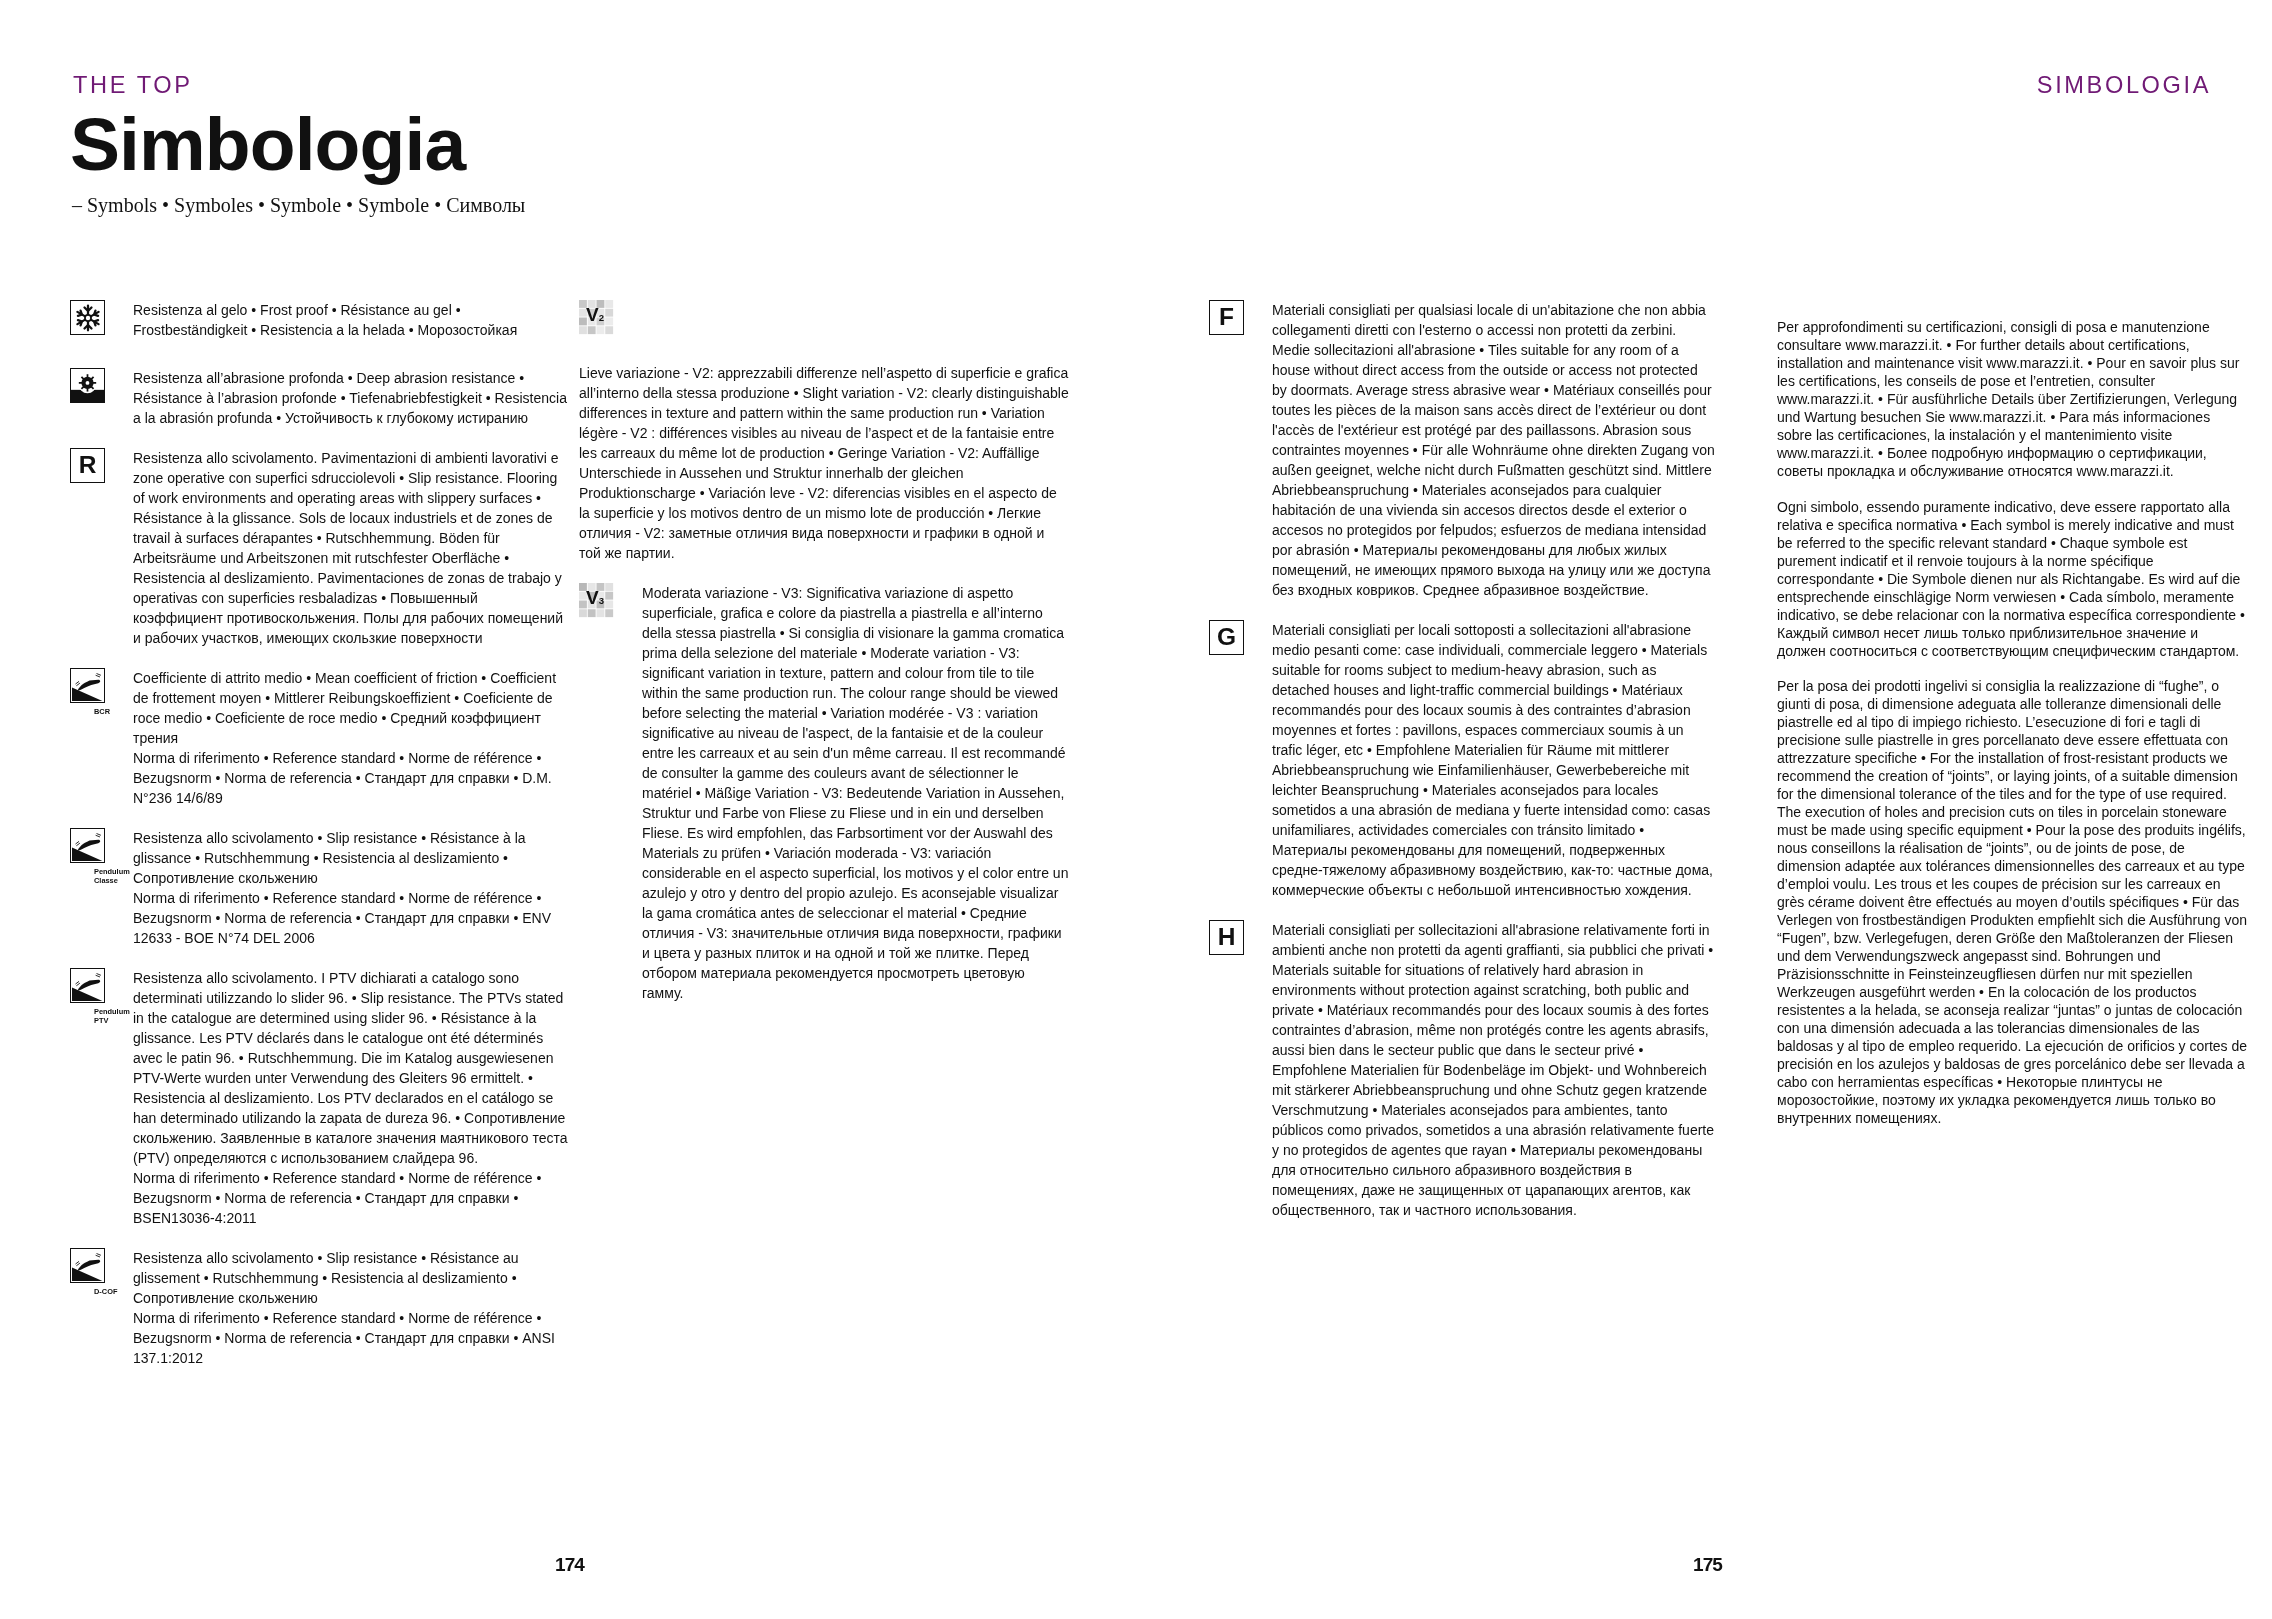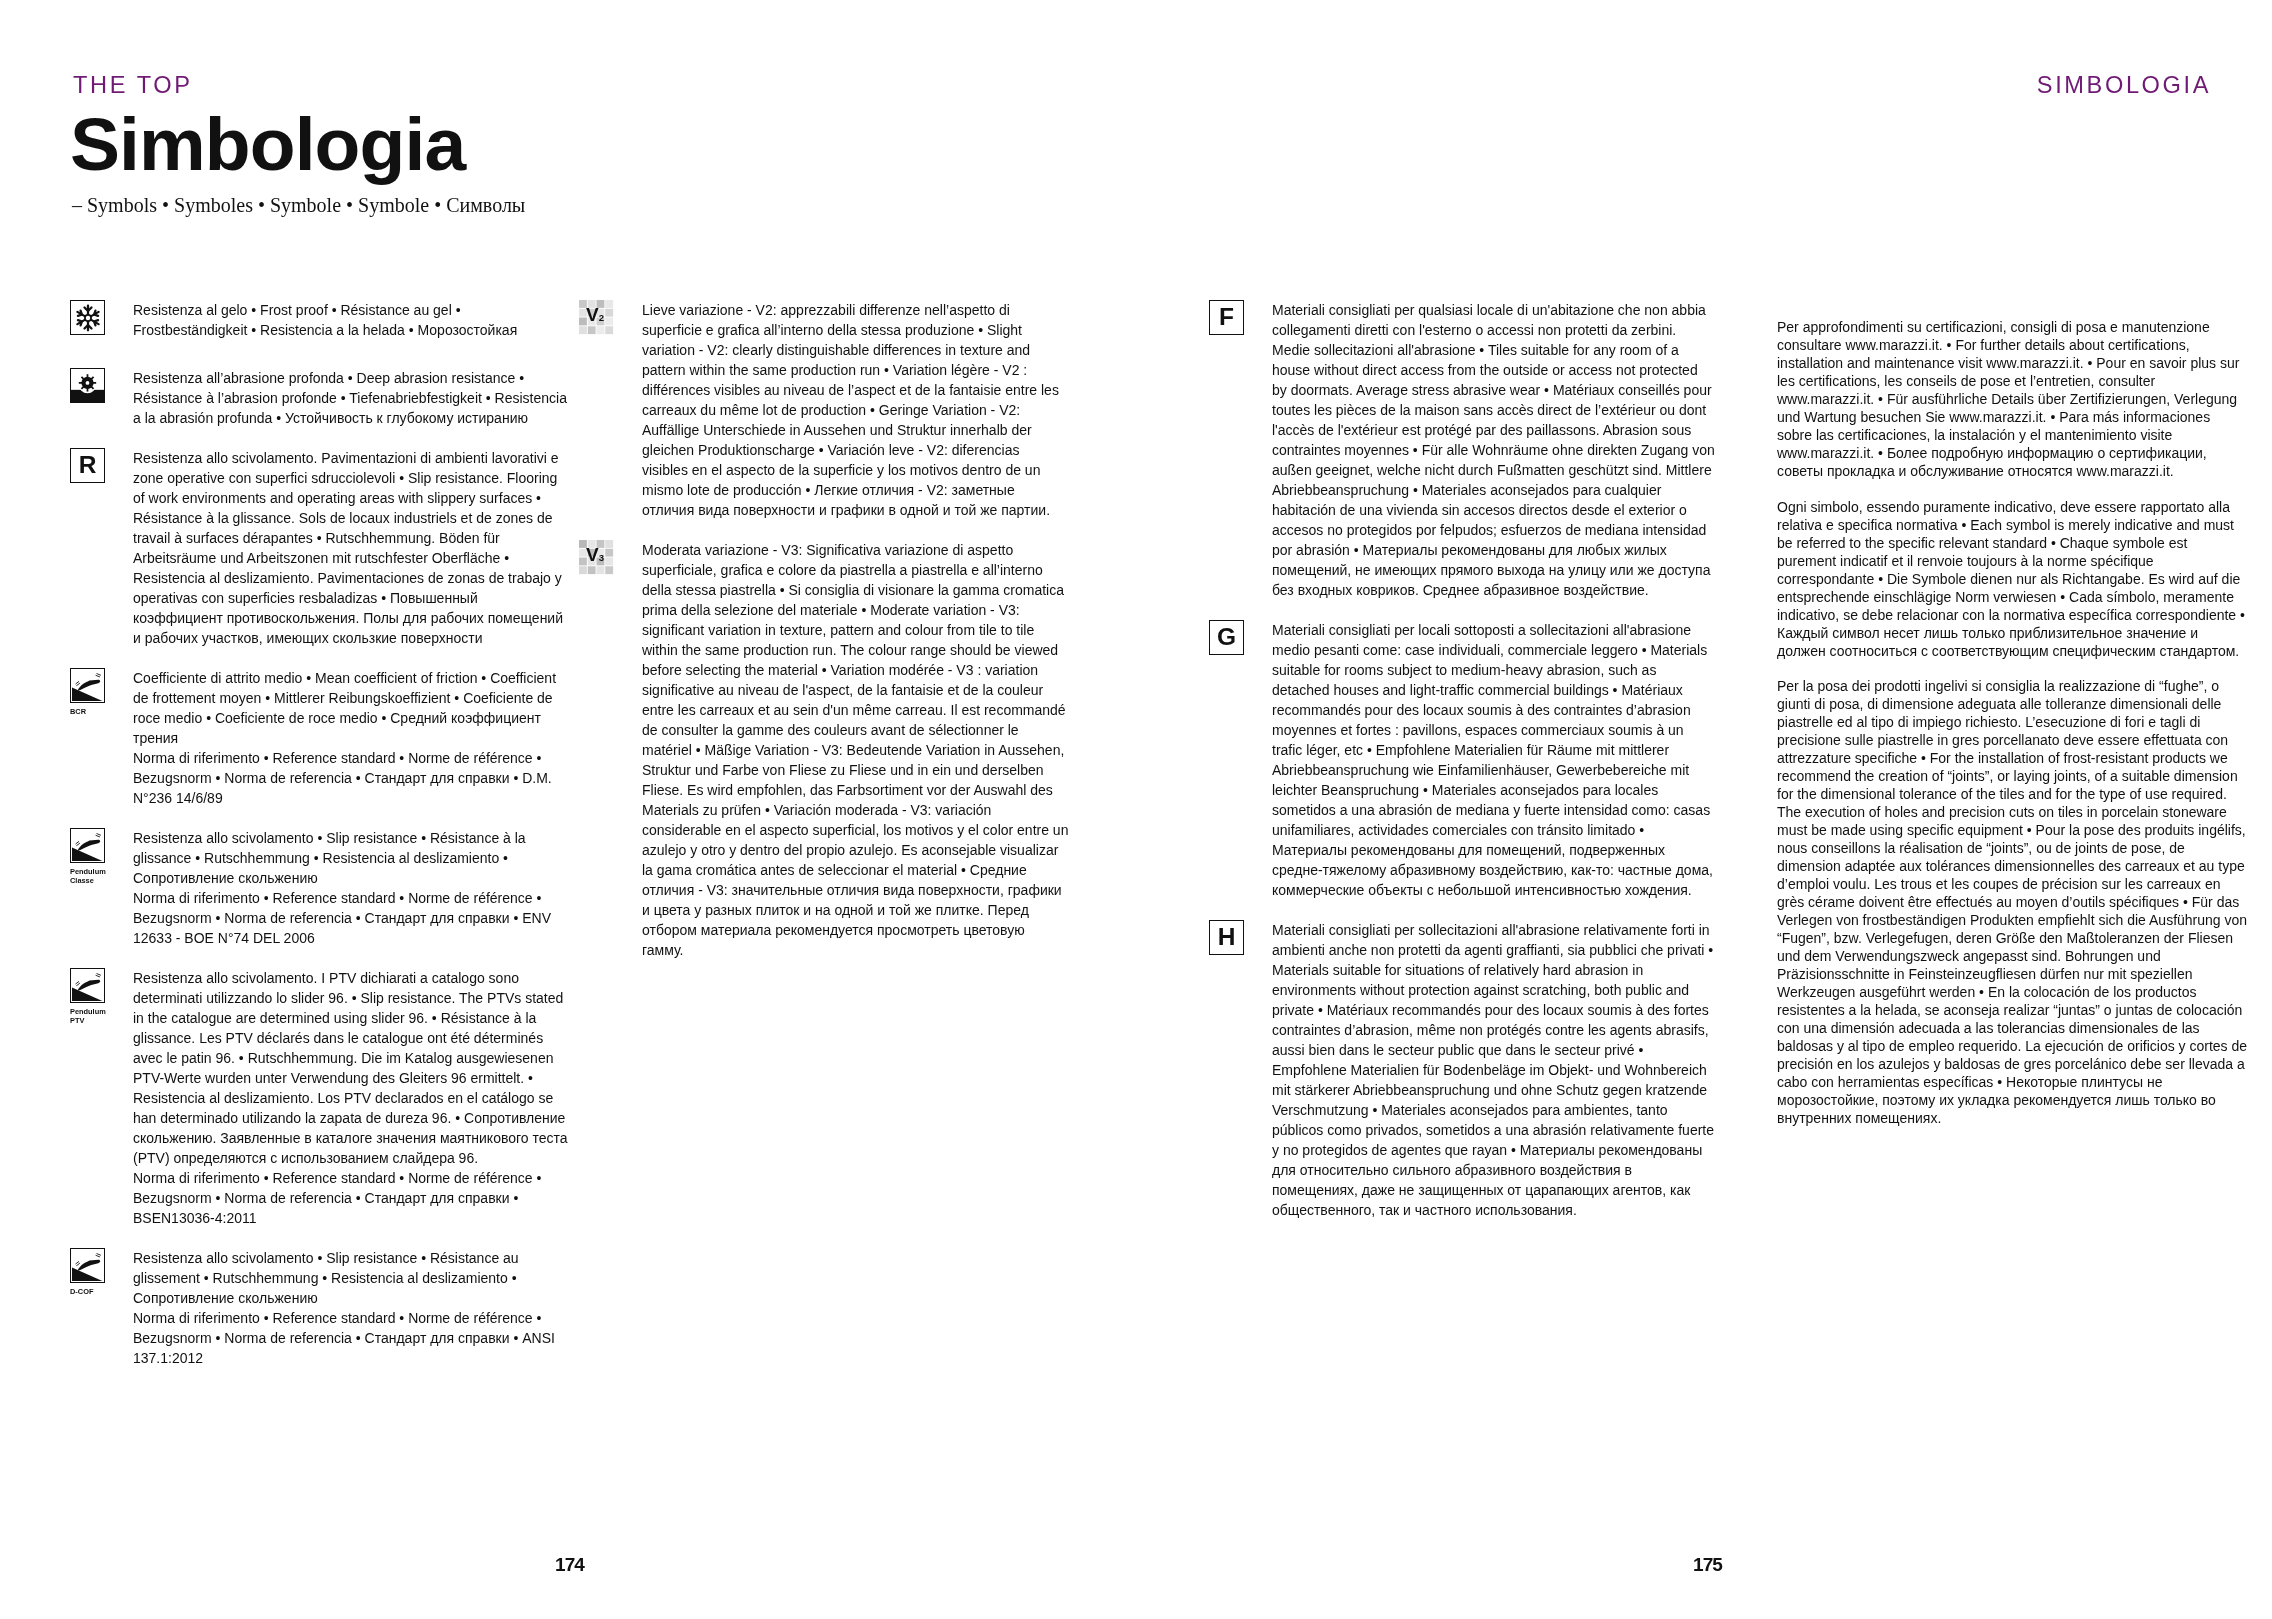--- a/index.html
+++ b/index.html
@@ -25,21 +25,21 @@
   .entry { display: flex; align-items: flex-start; }
   .entry .iconbox { flex: 0 0 63px; }
   .col-2 .entry .iconbox { flex: 0 0 63px; }
   .col-3 .entry .iconbox { flex: 0 0 63px; }
   .entry .text { flex: 1; font-size: 14px; line-height: 20px; color: #111; }
   .entry .text b { font-weight: 400; margin-top: 41px; }
 
   .sym { width: 35px; height: 35px; border: 1.7px solid #111; display: flex; align-items: center; justify-content: center; background: #fff; }
   .sym-letter { font-size: 24.5px; font-weight: 700; line-height: 1; }
   .sym svg { display: block; }
-  .sym-caption { font-size: 7.4px; font-weight: 700; line-height: 8.7px; margin-top: 5.2px; }
+  .sym-caption { font-size: 7.4px; font-weight: 700; line-height: 8.7px; margin-top: 5.2px; margin-left: 24px; }
 
   .vbox { width: 35px; height: 35px; position: relative; }
   .vbox svg { position: absolute; left: 0; top: 0; }
   .vbox .vlabel { position: absolute; left: 7px; top: 5.2px; font-size: 19px; font-weight: 700; line-height: 1; }
   .vbox .vsub { font-size: 9.6px; font-weight: 700; }
 
   .para { font-size: 14px; line-height: 18px; color: #111; margin-bottom: 17.5px; }
 
   .pagenum { position: absolute; top: 1554px; font-size: 19px; font-weight: 700; font-family: Liberation Sans, sans-serif; letter-spacing: -0.9px; }
   .pagenum-left { left: 555px; }
@@ -190,21 +190,21 @@
         <div class="sym-caption">D-COF</div>
       </div>
       <div class="text">
         <div>Resistenza allo scivolamento • Slip resistance • Résistance au glissement • Rutschhemmung • Resistencia al deslizamiento • Сопротивление скольжению</div>
         <div>Norma di riferimento • Reference standard • Norme de référence • Bezugsnorm • Norma de referencia • Стандарт для справки • ANSI 137.1:2012</div>
       </div>
     </div>
   </div>
 
   <div class="col col-2">
-    <div class="entry" style="margin-bottom:20px;">
+    <div class="entry" style="margin-bottom:20px;flex-direction:column;">
       <div class="iconbox">
         <div class="vbox">
           <svg width="35" height="35" viewBox="0 0 40 40">
             <rect x="0" y="0" width="9" height="9" fill="#c8c8c8"></rect>
               <rect x="10" y="0" width="9" height="9" fill="#e2e2e2"></rect>
               <rect x="20" y="0" width="9" height="9" fill="#bdbdbd"></rect>
               <rect x="30" y="0" width="9" height="9" fill="#e8e8e8"></rect>
             <rect x="0" y="10" width="9" height="9" fill="#e4e4e4"></rect>
               <rect x="10" y="10" width="9" height="9" fill="#cfcfcf"></rect>
               <rect x="20" y="10" width="9" height="9" fill="#e6e6e6"></rect>

